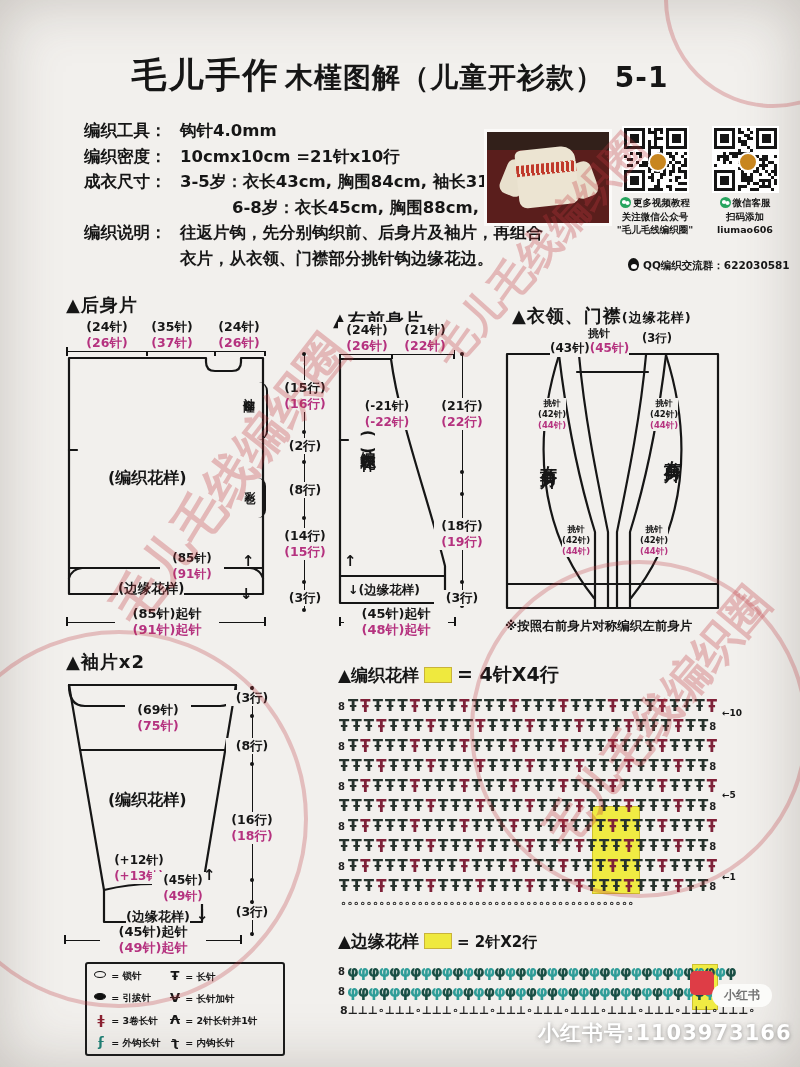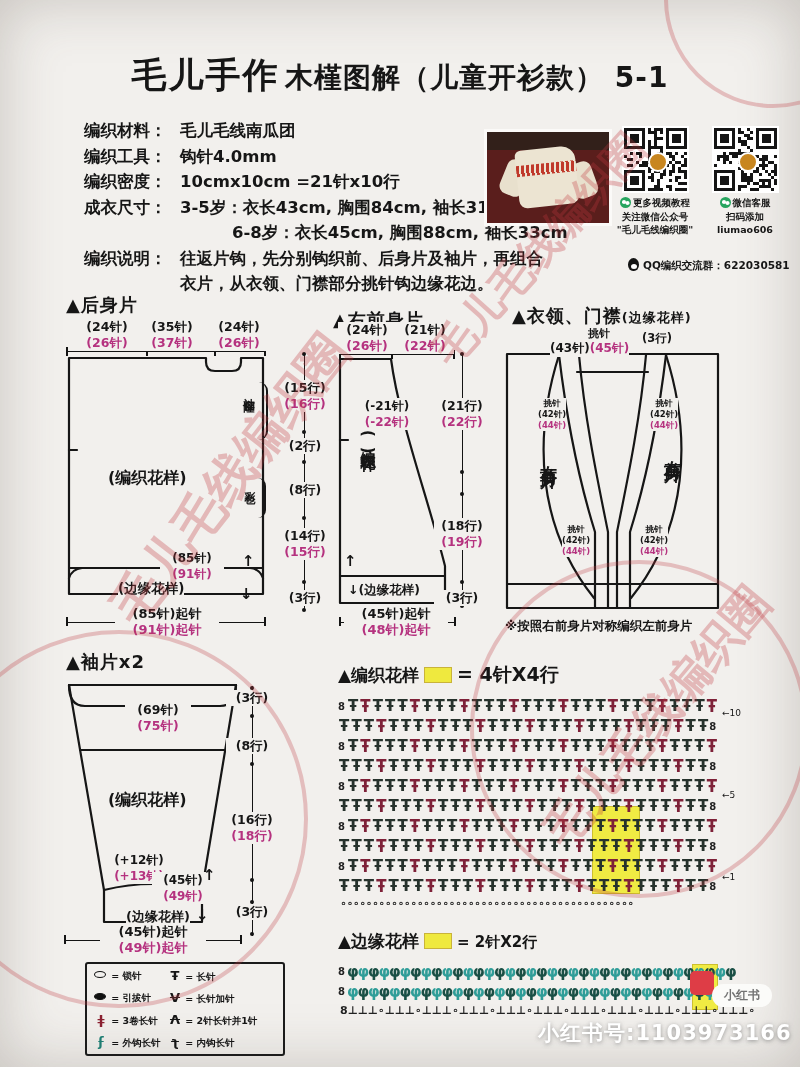--- a/index.html
+++ b/index.html
@@ -60,21 +60,21 @@
   .c-red{color:#8a2030;} .c-teal{color:#1f7d72;}
   
   .swatch{display:inline-block;width:26px;height:14px;background:#efe93e;border:1px solid #c9b33a;vertical-align:-2px;margin:0 5px;}
   .chart-h{position:absolute;font-size:17px;font-weight:700;white-space:nowrap;}
   .crow{display:flex;height:20px;align-items:center;}
   .crow .st{width:12.5px;text-align:center;font-size:15px;line-height:20px;font-weight:700;color:#26322c;position:relative;z-index:3;}
   .crow .red{color:#7e2138;transform:scaleY(1.18);}
   .crow .ch{font-size:10px;width:9px;color:#222;font-weight:700;position:relative;z-index:3;}
   .found{position:absolute;font-size:11px;letter-spacing:-0.5px;color:#222;font-weight:700;z-index:3;}
   .ybox{position:absolute;background:rgba(240,234,48,.9);border:1px solid #cdbf2e;z-index:1;}
-  .rmark{position:absolute;font-size:9px;font-weight:400;z-index:5;}
+  .rmark{position:absolute;font-size:9px;font-weight:700;z-index:5;}
   .erow{display:flex;height:20px;}
   .erow .st{width:10.5px;text-align:center;font-size:15px;line-height:20px;font-weight:700;position:relative;z-index:3;}
   .erow .ch{font-size:10px;width:9px;color:#222;font-weight:700;line-height:20px;position:relative;z-index:3;}
   .t1{color:#1a4f45;} .t2{color:#2f9d98;}
   
   .wm{position:absolute;color:rgba(192,57,63,.30);font-weight:700;white-space:nowrap;z-index:40;pointer-events:none;}
   .wmring{position:absolute;border:4px solid rgba(192,57,63,.28);border-radius:50%;z-index:40;pointer-events:none;}
   .xhs-logo{position:absolute;left:690px;top:971px;width:24px;height:24px;background:#de3d46;border-radius:5px;z-index:45;}
   .xhs-pill{position:absolute;left:712px;top:984px;width:60px;height:23px;background:#fbfbf9;border-radius:12px;color:#737373;
             font-size:12px;font-weight:700;text-align:center;line-height:23px;z-index:46;}
@@ -85,24 +85,20 @@
 <body>
 
 <div class="page">
 
   <div class="title">
     <span class="brand">毛儿手作</span>
     <span class="rest">木槿图解（儿童开衫款） 5-1</span>
   </div>
 
   <div class="info">
-    <div class="info-row">
-        <span class="lbl">编织材料：</span>
-        <span>毛儿毛线南瓜团</span>
-      </div>
     <div class="info-row">
         <span class="lbl">编织工具：</span>
         <span>钩针4.0mm</span>
       </div>
     <div class="info-row">
         <span class="lbl">编织密度：</span>
         <span>10cmx10cm =21针x10行</span>
       </div>
     <div class="info-row">
         <span class="lbl">成衣尺寸：</span>

